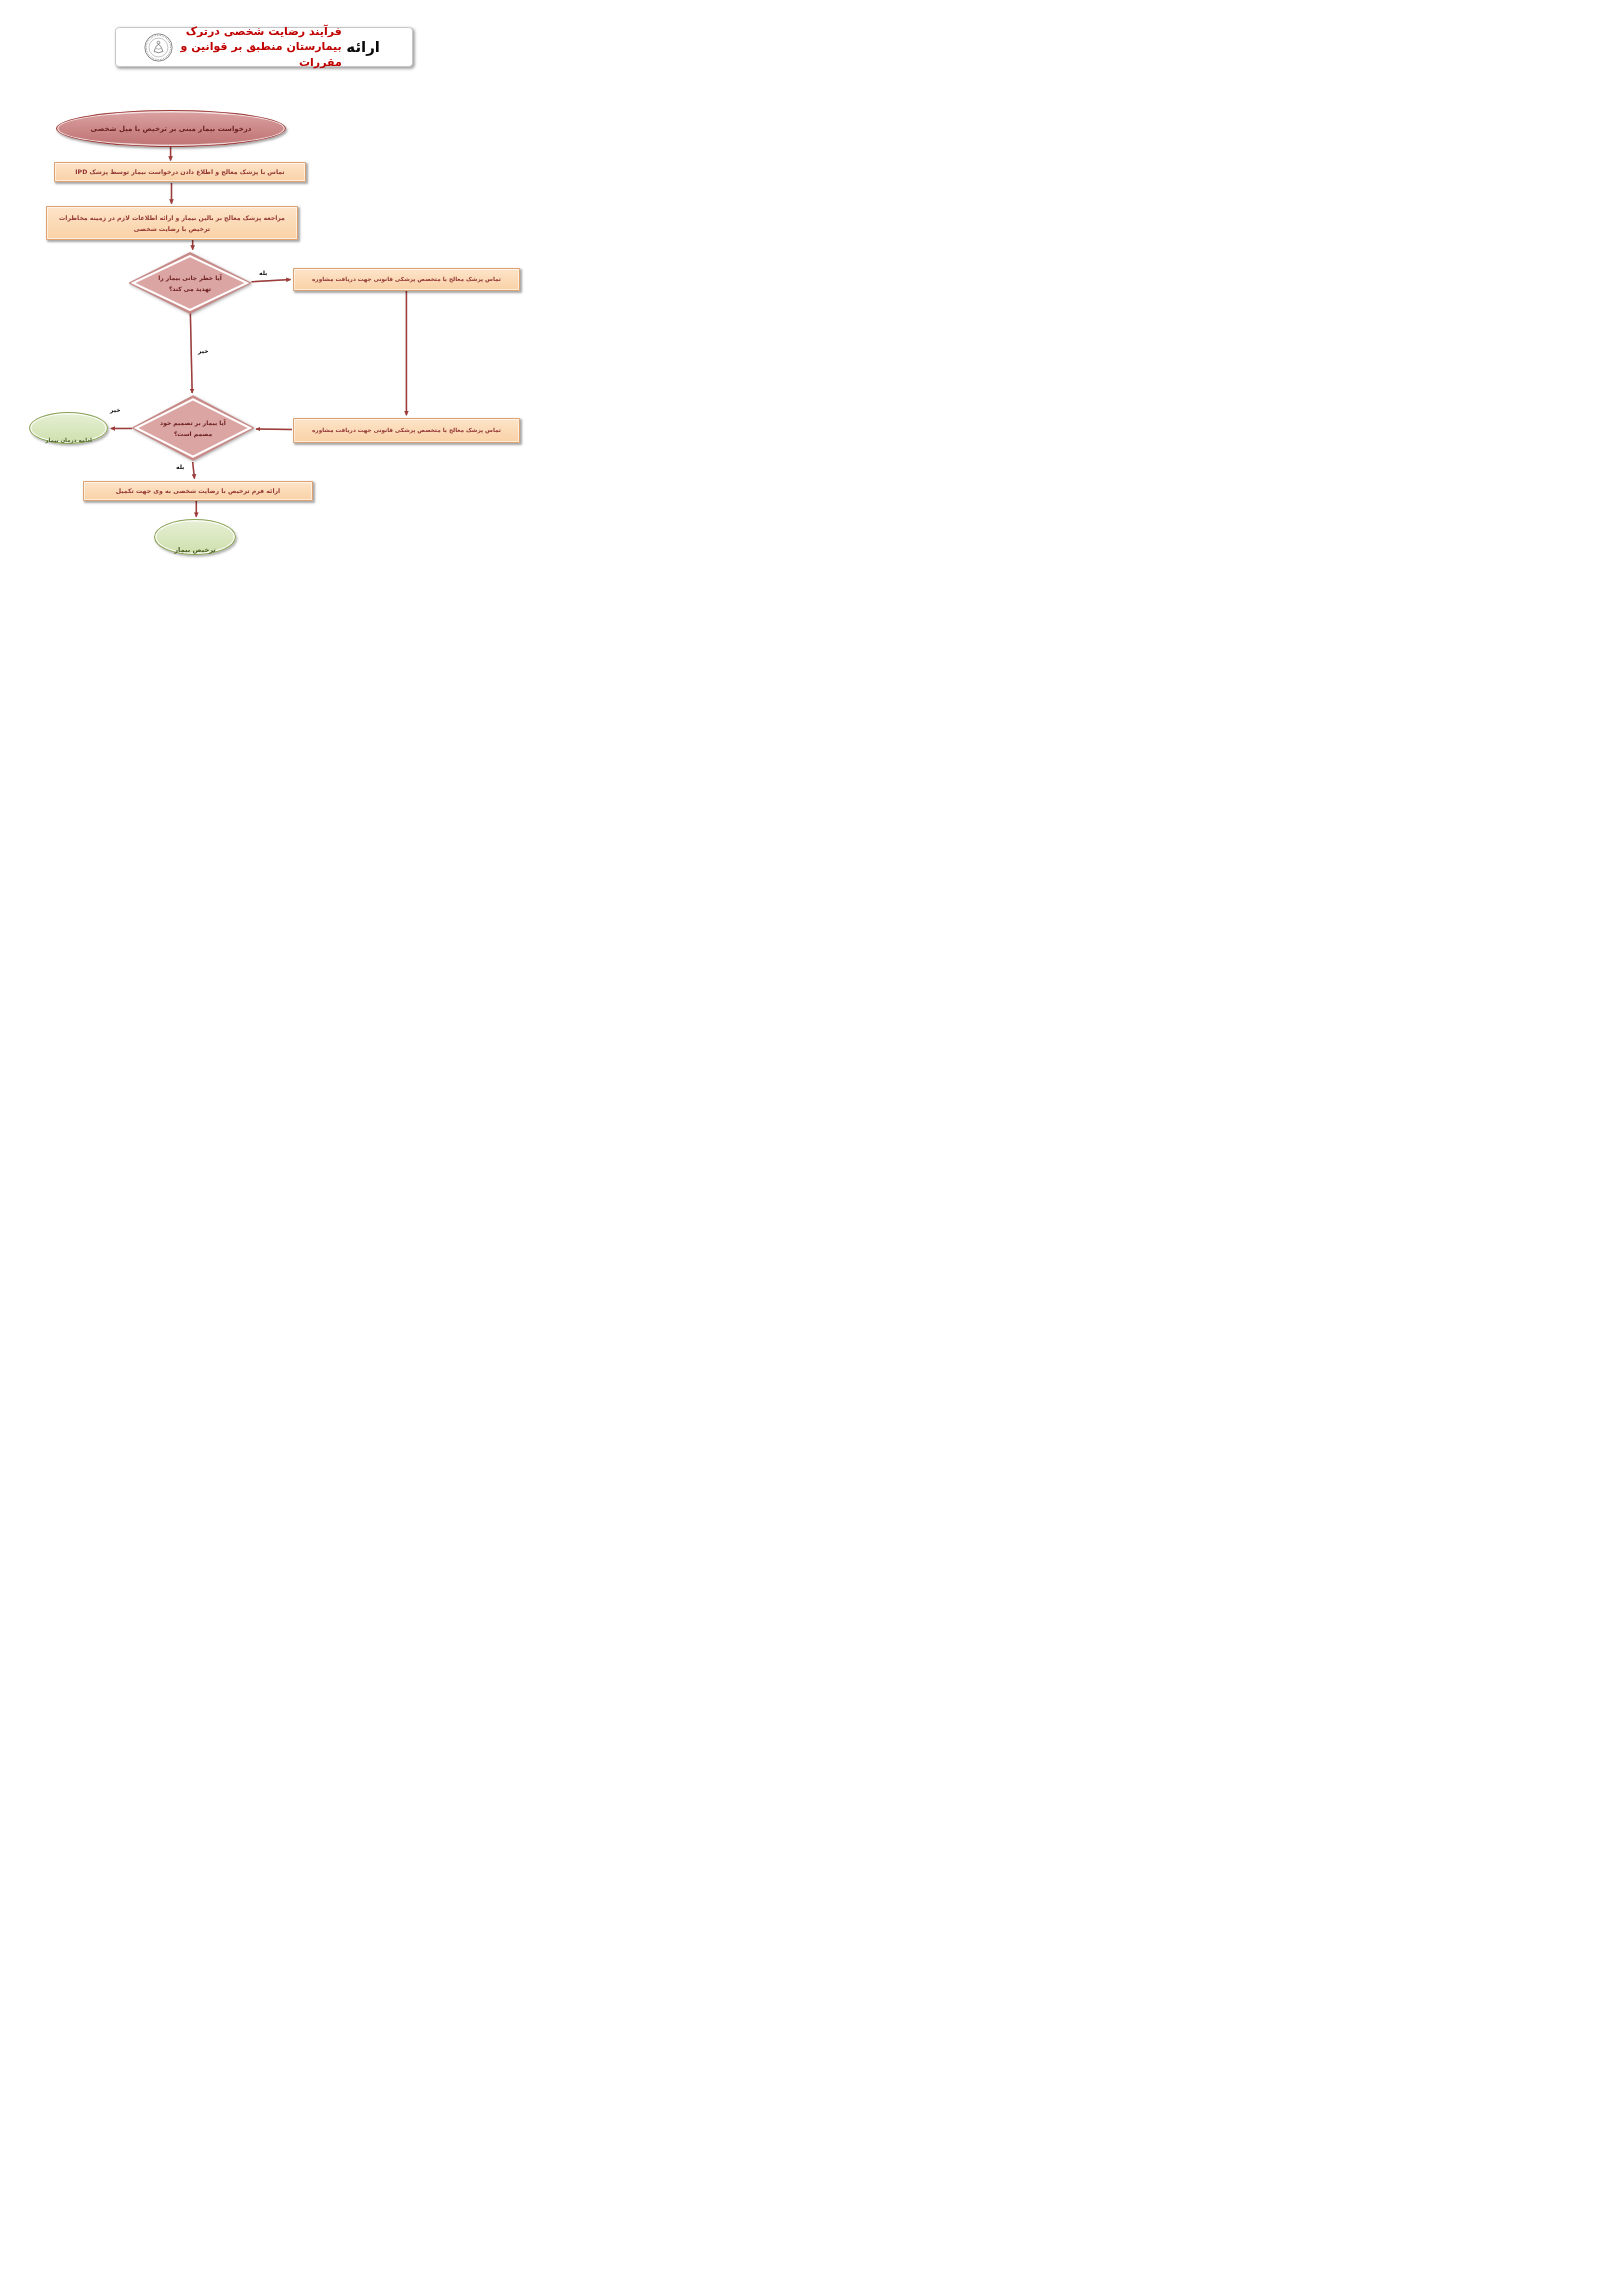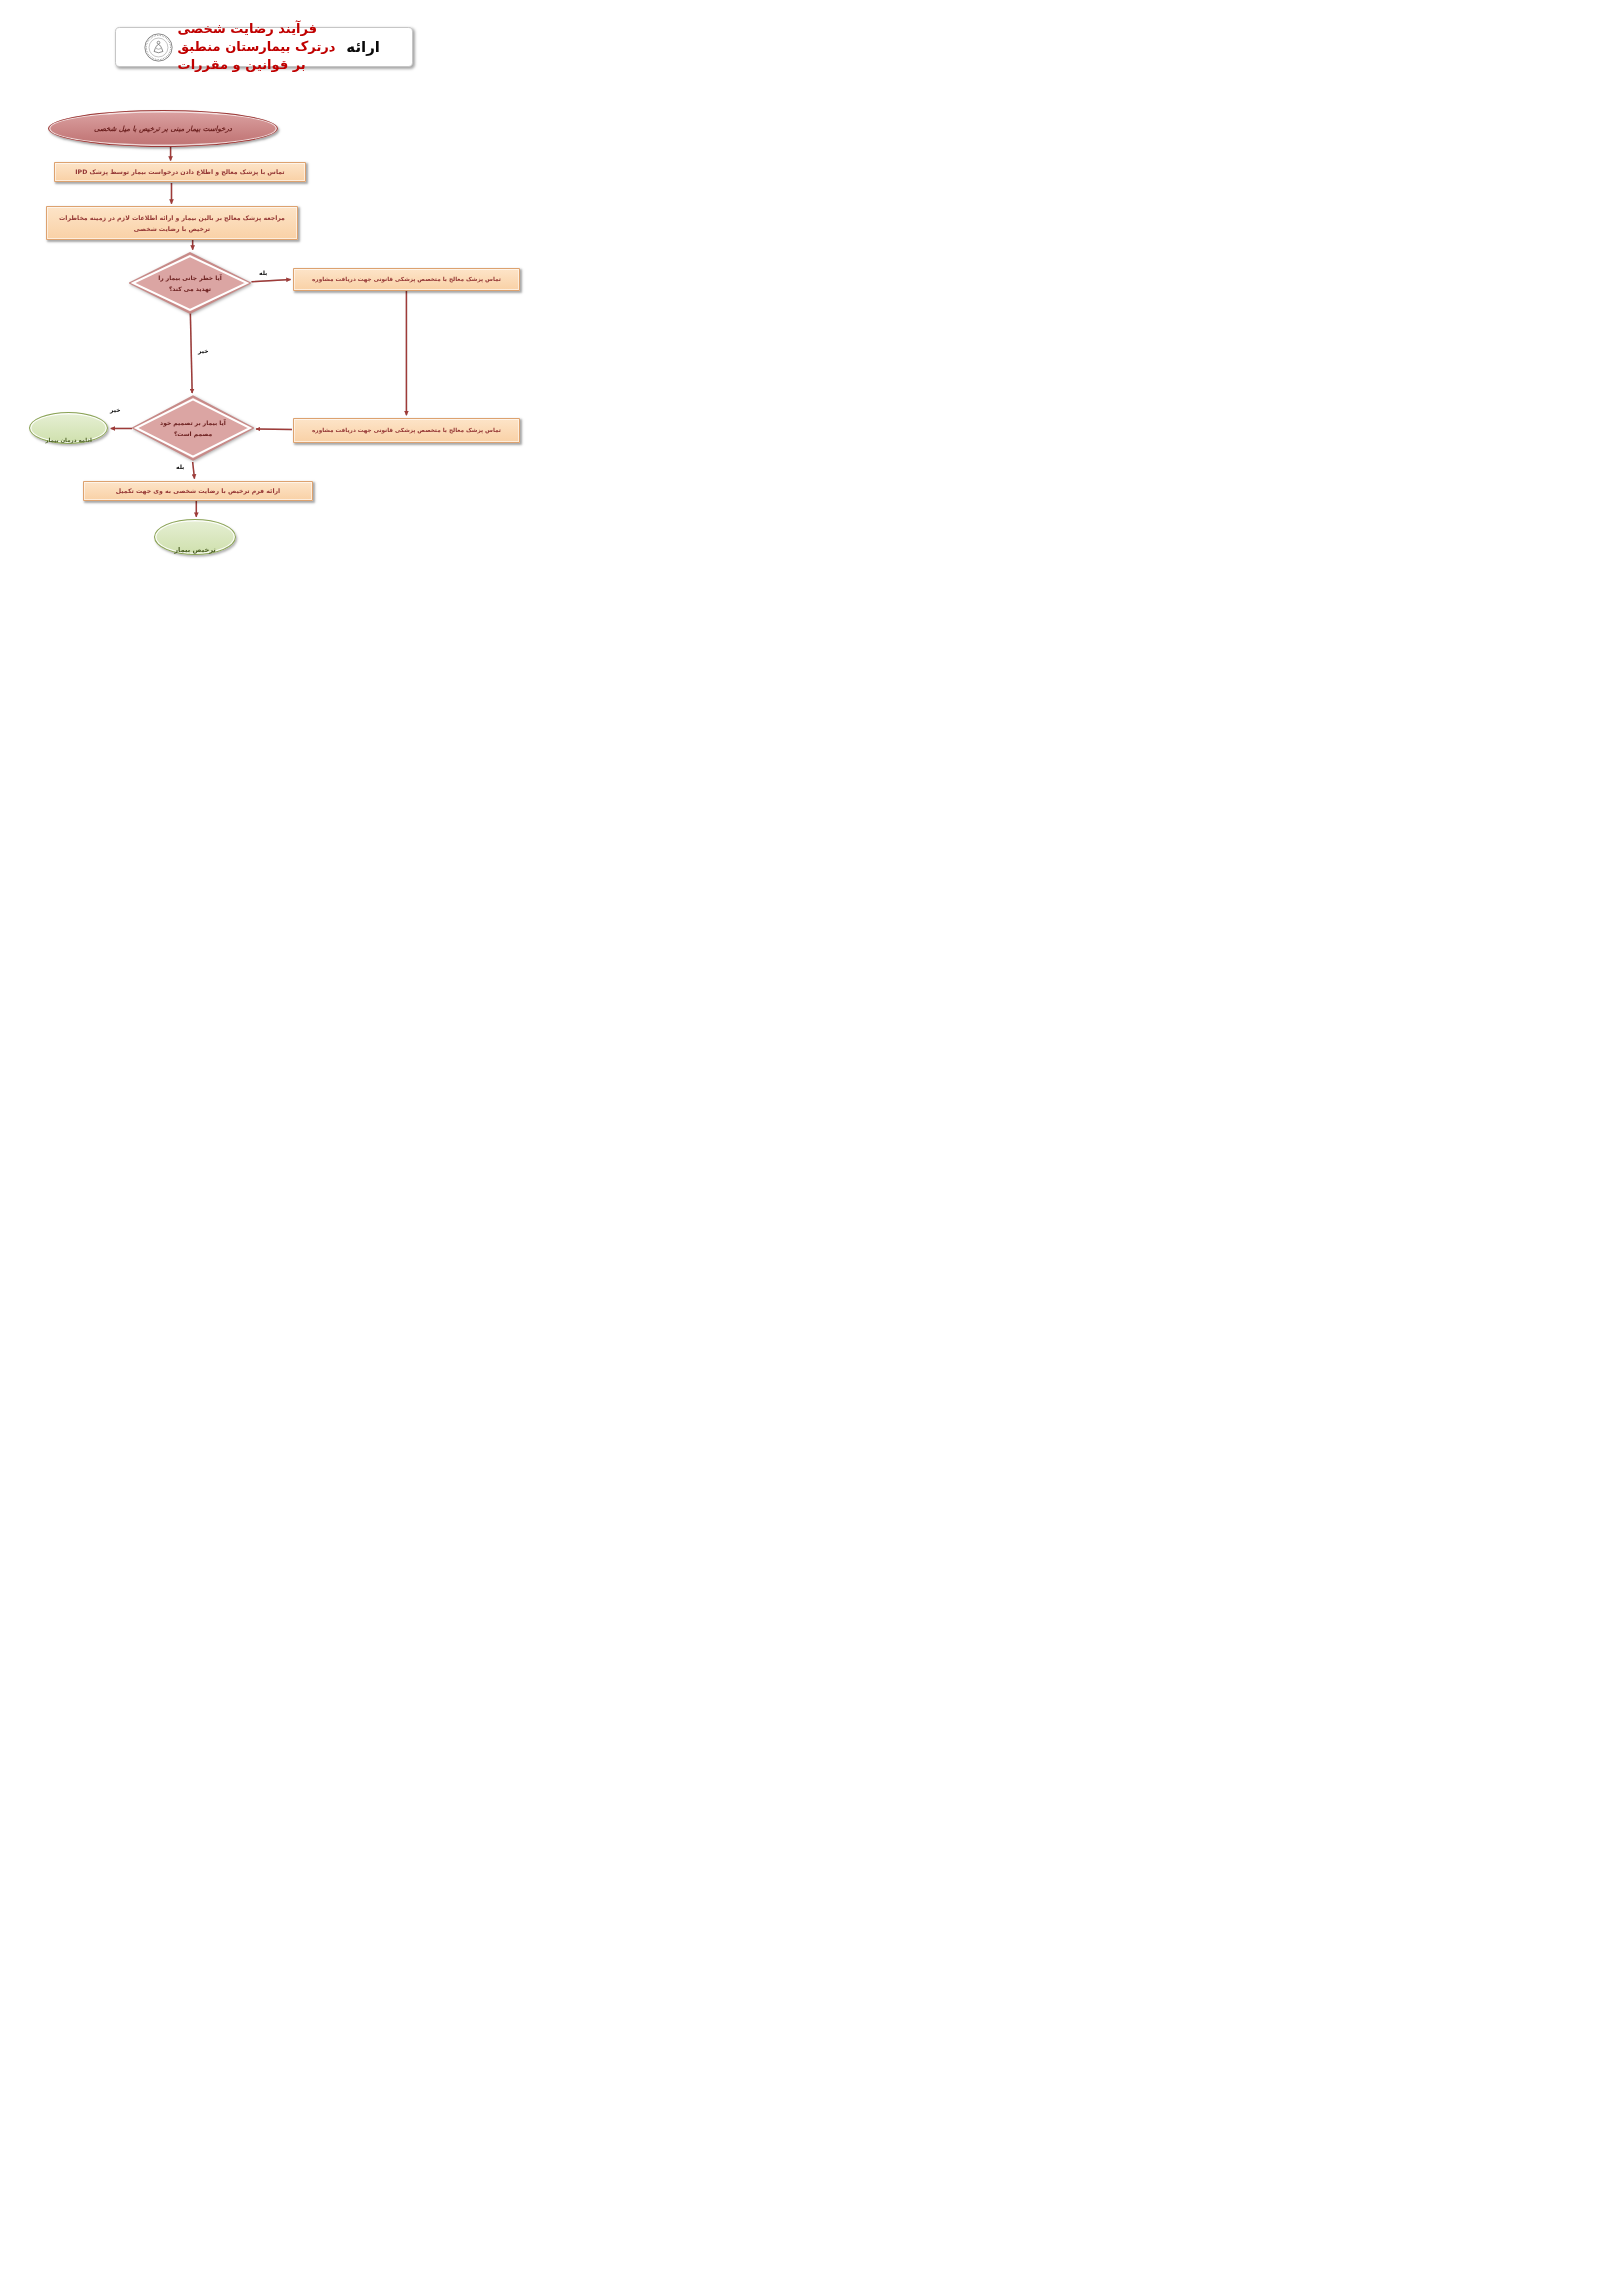--- a/index.html
+++ b/index.html
@@ -23,22 +23,22 @@
   .titlebar{
     position:absolute;left:115px;top:27px;width:298px;height:40px;
     background:#ffffff;border:0.5px solid #c6c6c6;border-radius:4.6px;
     box-shadow:1.4px 1.8px 2.8px rgba(0,0,0,.35);
     display:flex;align-items:center;
     padding:0 32px 0 28px;box-sizing:border-box;
     z-index:2;
   }
   .logo{width:29px;height:29px;flex:0 0 auto;}
   .hdr-title{
-    flex:1;text-align:left;
-    color:#c00000;font-weight:bold;font-size:13px;line-height:1.4;
+    flex:1;text-align:right;
+    color:#c00000;font-weight:bold;font-size:11px;line-height:1.4;
     padding:0 4.6px;
   }
   .allah{
     flex:0 0 auto;color:#0a0a0a;font-weight:bold;font-size:15px;line-height:1;
   }
 
   
   .shape{
     position:absolute;z-index:2;
     display:flex;align-items:center;justify-content:center;
@@ -46,21 +46,21 @@
   }
 
   
   .ellipse-red{
     border-radius:50%;
     background:linear-gradient(180deg,#dba2a2 0%,#c77f7f 70%,#bf7474 100%);
     border:0.9px solid #9c3b39;
     box-shadow:inset 0 0 0 1.4px rgba(255,255,255,.70), 1.4px 1.8px 2.3px rgba(0,0,0,.35);
     color:#6d2120;font-size:7px;
   }
-  #startEllipse{left:48px;top:110px;width:230px;height:37px;padding:0 14px;font-style:italic;}
+  #startEllipse{left:56px;top:110px;width:230px;height:37px;padding:0 14px;}
 
   
   .process{
     background:linear-gradient(180deg,#fde4c8 0%,#f9d1a6 100%);
     border:0.9px solid #dda26f;border-radius:0.9px;
     box-shadow:inset 0 0 0 0.9px rgba(255,255,255,.60), 1.4px 1.8px 2.3px rgba(0,0,0,.35);
     color:#943634;font-size:6.2px;line-height:1.8;
   }
   #box-ipd{left:54px;top:162px;width:252px;height:20px;padding:0 5.5px;}
   #box-bedside{left:46px;top:206px;width:252px;height:34px;padding:0 9.2px;}

